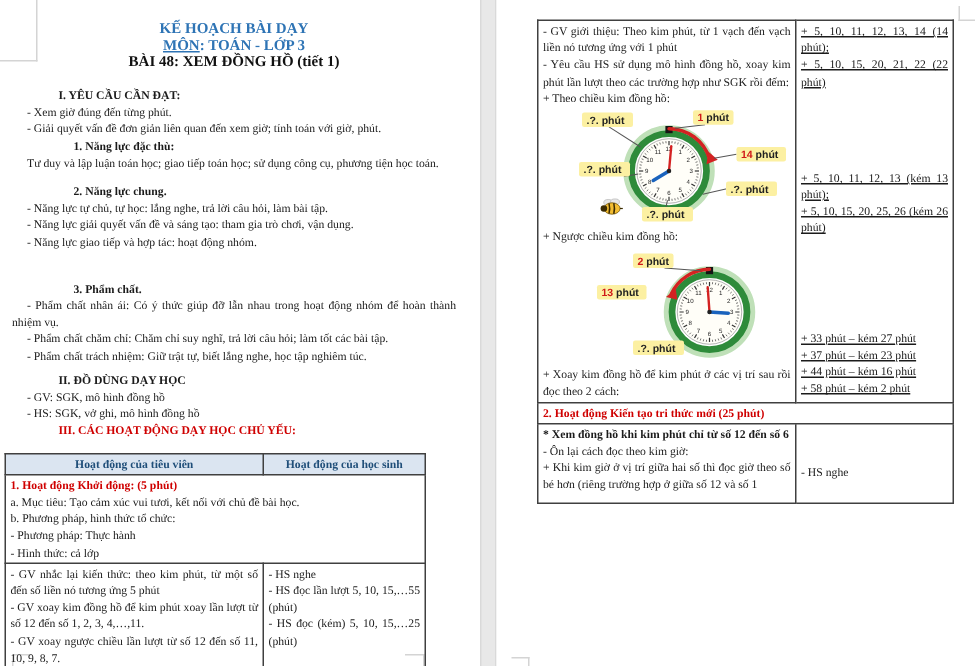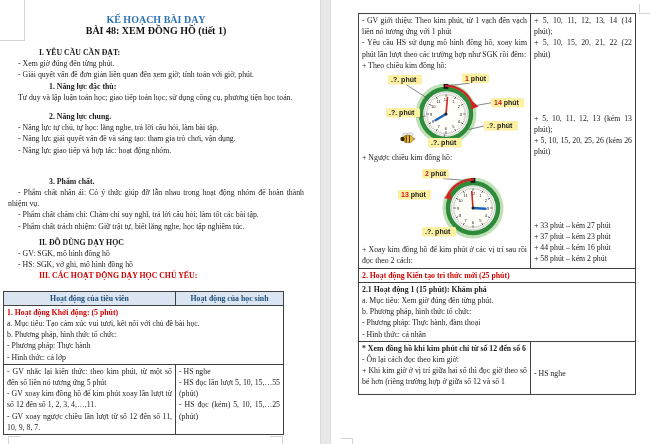--- a/index.html
+++ b/index.html
@@ -32,21 +32,21 @@
   table.doc{border-collapse:collapse;table-layout:fixed;}
   table.doc td{border:1px solid #404040;vertical-align:top;padding:1px 3px;font-size:7.8px;line-height:11.2px;}
   table.left-t{width:280px;margin-left:-5px;margin-top:9px;}
   table.left-t col.c1{width:172px;} table.left-t col.c2{width:108px;}
   td.thead{background:#dbe5f1;color:#1f4e79;font-weight:bold;text-align:center;height:10px;padding:0 2px;}
 
   
   .rt-wrap{position:absolute;left:27px;top:13px;}
   table.right-t{width:277px;}
   table.right-t col.c1{width:172px;} table.right-t col.c2{width:105px;}
-  .hs-pad{padding-top:58px;}
+  .hs-pad{padding-top:58px;text-decoration:underline;}
   .gap53{margin-top:53px;} .gap47{margin-top:62px;}
   .hs9{margin-top:25px;}
   .hs2m{margin-top:0;}
   td.cut{height:50px;overflow:hidden;}
 
   svg.clock{display:block;}
   .clock1{margin:1px 0 0 24px;}
   .clock2{margin:5px 0 4px 33px;}
   svg text{font-family:"Liberation Sans","DejaVu Sans",sans-serif;}
   .chiptext{font-size:7px;font-weight:bold;fill:#222;}
@@ -62,20 +62,21 @@
     <div class="cm" style="left:24px;top:0;width:1px;height:41px;"></div>
     <div class="cm" style="left:0;top:40px;width:25px;height:1px;"></div>
     <div class="cm" style="left:8px;top:436px;width:13px;height:1px;"></div>
     <div class="cm" style="left:8px;top:436px;width:1px;height:8px;"></div>
     <div class="cm" style="left:270px;top:436px;width:13px;height:1px;"></div>
     <div class="cm" style="left:282px;top:436px;width:1px;height:8px;"></div>
 
     <div class="pl-inner">
       <div class="title-block">
         <div class="t1">KẾ HOẠCH BÀI DẠY</div>
+        <div class="t2"><span class="u">MÔN</span><span>: TOÁN - LỚP 3</span></div>
         <div class="t3">BÀI 48: XEM ĐỒNG HỒ (tiết 1)</div>
       </div>
 
       <p class="h mt11">I. YÊU CẦU CẦN ĐẠT:</p>
       <p class="ind">- Xem giờ đúng đến từng phút.</p>
       <p class="ind">- Giải quyết vấn đề đơn giản liên quan đến xem giờ; tính toán với giờ, phút.</p>
       <p class="h ind">1. Năng lực đặc thù:</p>
       <p class="ind just">Tư duy và lập luận toán học; giao tiếp toán học; sử dụng công cụ, phương tiện học toán.</p>
 
       <p class="h ind mt8">2. Năng lực chung.</p>
@@ -370,29 +371,20 @@
             <p>+ 44 phút – kém 16 phút</p>
             <p>+ 58 phút – kém 2 phút</p>
           </td>
         </tr>
         <tr>
           <td colspan="2">
             <p class="red bold">2. Hoạt động Kiến tạo tri thức mới (25 phút)</p>
           </td>
         </tr>
         <tr>
-          <td colspan="2">
-            <p class="bold">2.1 Hoạt động 1 (15 phút): Khám phá</p>
-            <p>a. Mục tiêu: Xem giờ đúng đến từng phút.</p>
-            <p>b. Phương pháp, hình thức tổ chức:</p>
-            <p>- Phương pháp: Thực hành, đàm thoại</p>
-            <p>- Hình thức: cá nhân</p>
-          </td>
-        </tr>
-        <tr>
           <td class="cut">
             <p class="bold just">* Xem đồng hồ khi kim phút chỉ từ số 12 đến số 6</p>
             <p>- Ôn lại cách đọc theo kim giờ:</p>
             <p class="just">+ Khi kim giờ ở vị trí giữa hai số thì đọc giờ theo số bé hơn (riêng trường hợp ở giữa số 12 và số 1</p>
           </td>
           <td class="cut">
             <p class="hs9">- HS nghe</p>
           </td>
         </tr>
       </tbody>

